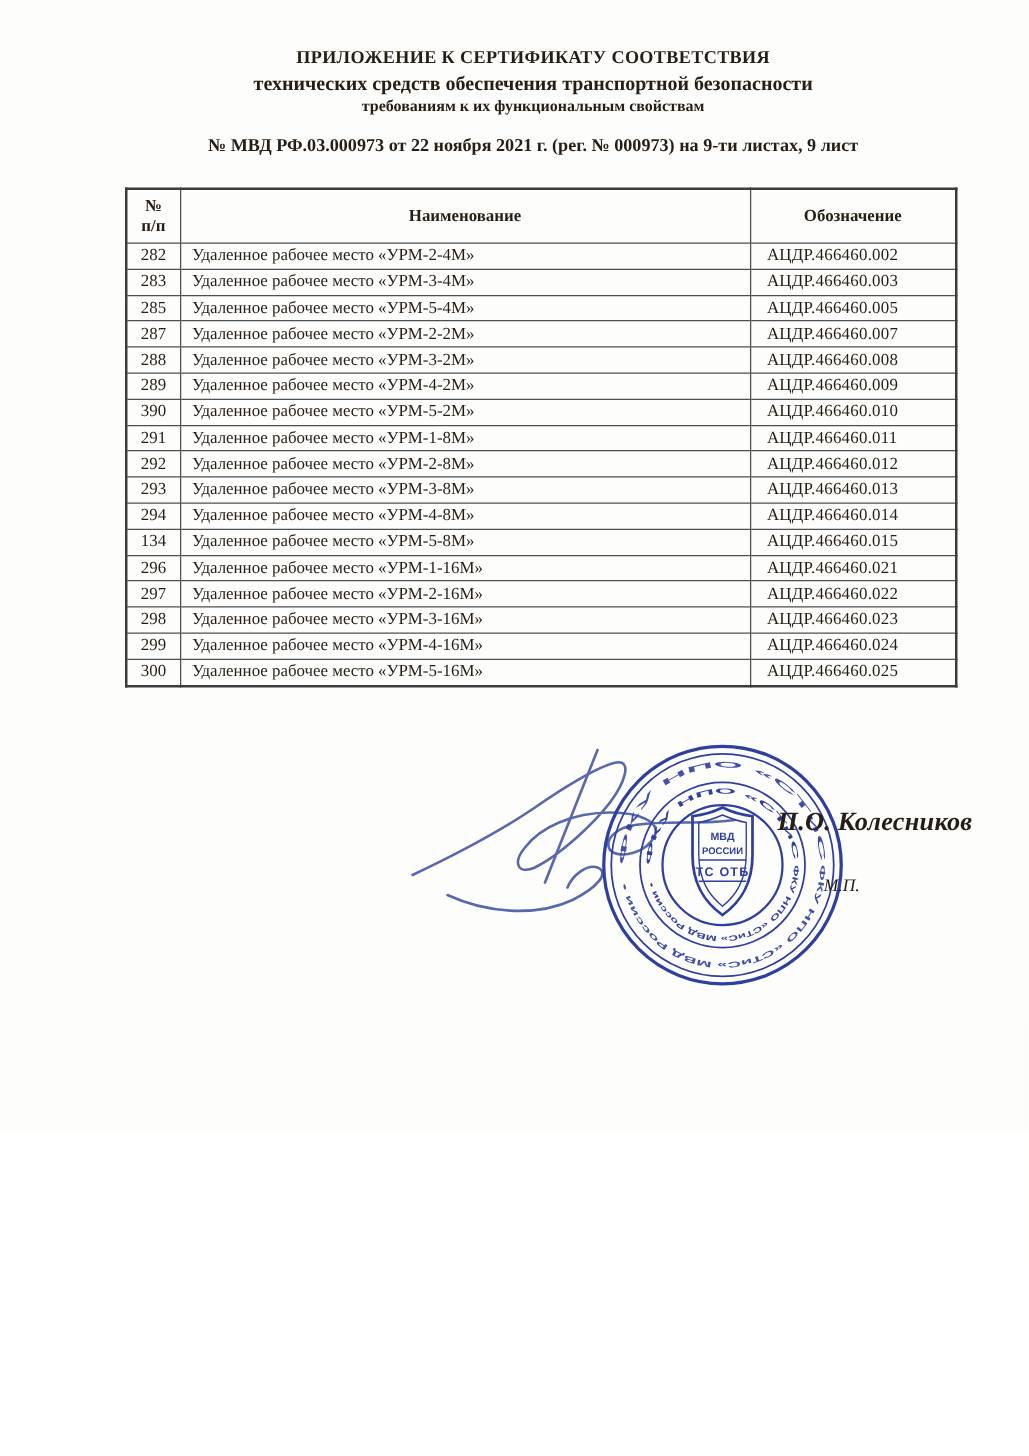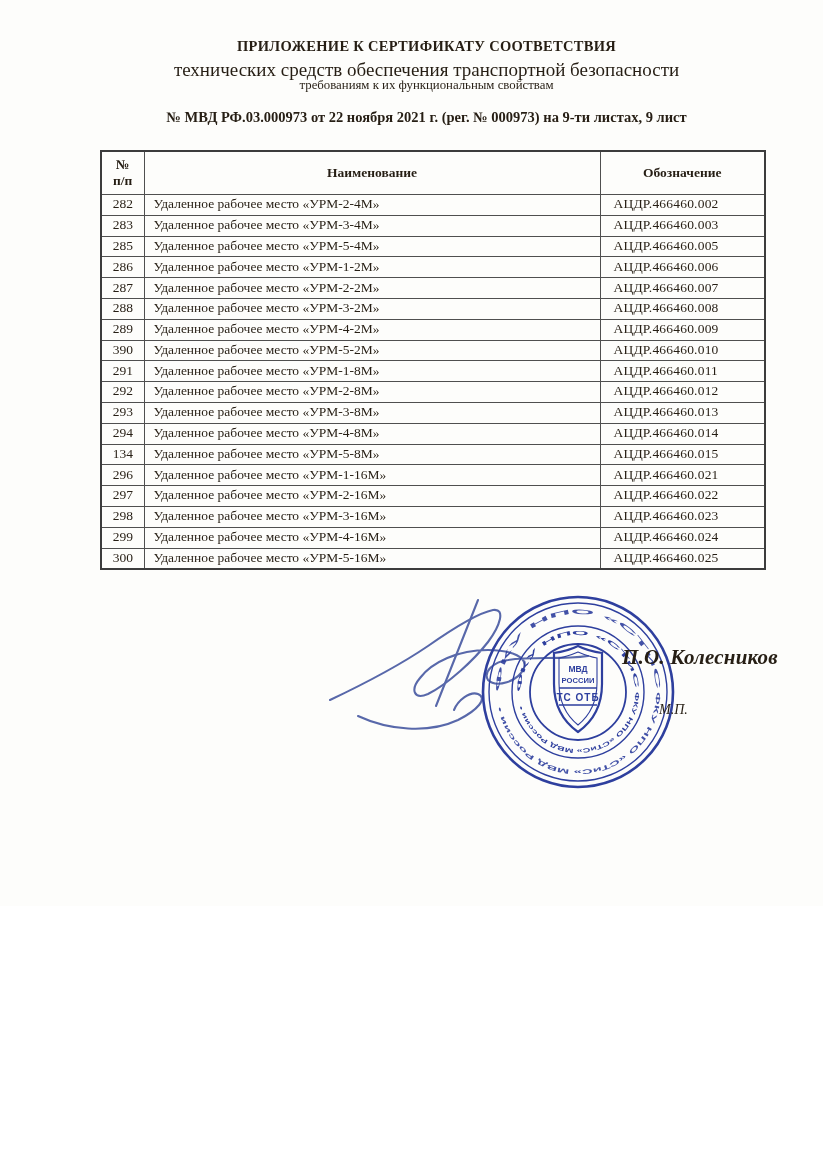--- a/index.html
+++ b/index.html
@@ -5,22 +5,22 @@
   html,body{margin:0;padding:0;background:#ffffff;}
   .page{
     position:relative;width:823px;height:906px;overflow:hidden;
     background:#fdfdfb;
     font-family:"Liberation Serif","DejaVu Serif",serif;
     color:#261e14;
   }
   
   .header{position:absolute;top:0;left:0;width:823px;text-align:center;box-sizing:border-box;padding-left:30px;}
   .hdr-title{position:absolute;top:38px;left:30px;right:0;font-size:14.5px;font-weight:700;letter-spacing:.3px;}
-  .hdr-sub1{position:absolute;top:59px;left:30px;right:0;font-size:19px;font-weight:400;}
-  .hdr-sub2{position:absolute;top:78px;left:30px;right:0;font-size:12.8px;font-weight:400;}
+  .hdr-sub1{position:absolute;top:59px;left:30px;right:0;font-size:16px;font-weight:700;}
+  .hdr-sub2{position:absolute;top:78px;left:30px;right:0;font-size:12.8px;font-weight:700;}
   .hdr-doc{position:absolute;top:109px;left:30px;right:0;font-size:14.5px;font-weight:700;}
   
   table.cert{
     position:absolute;left:100px;top:150px;width:664px;
     border-collapse:collapse;table-layout:fixed;
   }
   table.cert col.c-num{width:43px;}
   table.cert col.c-name{width:456px;}
   table.cert col.c-code{width:165px;}
   table.cert th,table.cert td{
@@ -103,25 +103,20 @@
           <td class="col-num">283</td>
           <td class="col-name">Удаленное рабочее место «УРМ-3-4М»</td>
           <td class="col-code">АЦДР.466460.003</td>
         </tr>
         <tr>
           <td class="col-num">285</td>
           <td class="col-name">Удаленное рабочее место «УРМ-5-4М»</td>
           <td class="col-code">АЦДР.466460.005</td>
         </tr>
         <tr>
-          <td class="col-num">286</td>
-          <td class="col-name">Удаленное рабочее место «УРМ-1-2М»</td>
-          <td class="col-code">АЦДР.466460.006</td>
-        </tr>
-        <tr>
           <td class="col-num">287</td>
           <td class="col-name">Удаленное рабочее место «УРМ-2-2М»</td>
           <td class="col-code">АЦДР.466460.007</td>
         </tr>
         <tr>
           <td class="col-num">288</td>
           <td class="col-name">Удаленное рабочее место «УРМ-3-2М»</td>
           <td class="col-code">АЦДР.466460.008</td>
         </tr>
         <tr>

